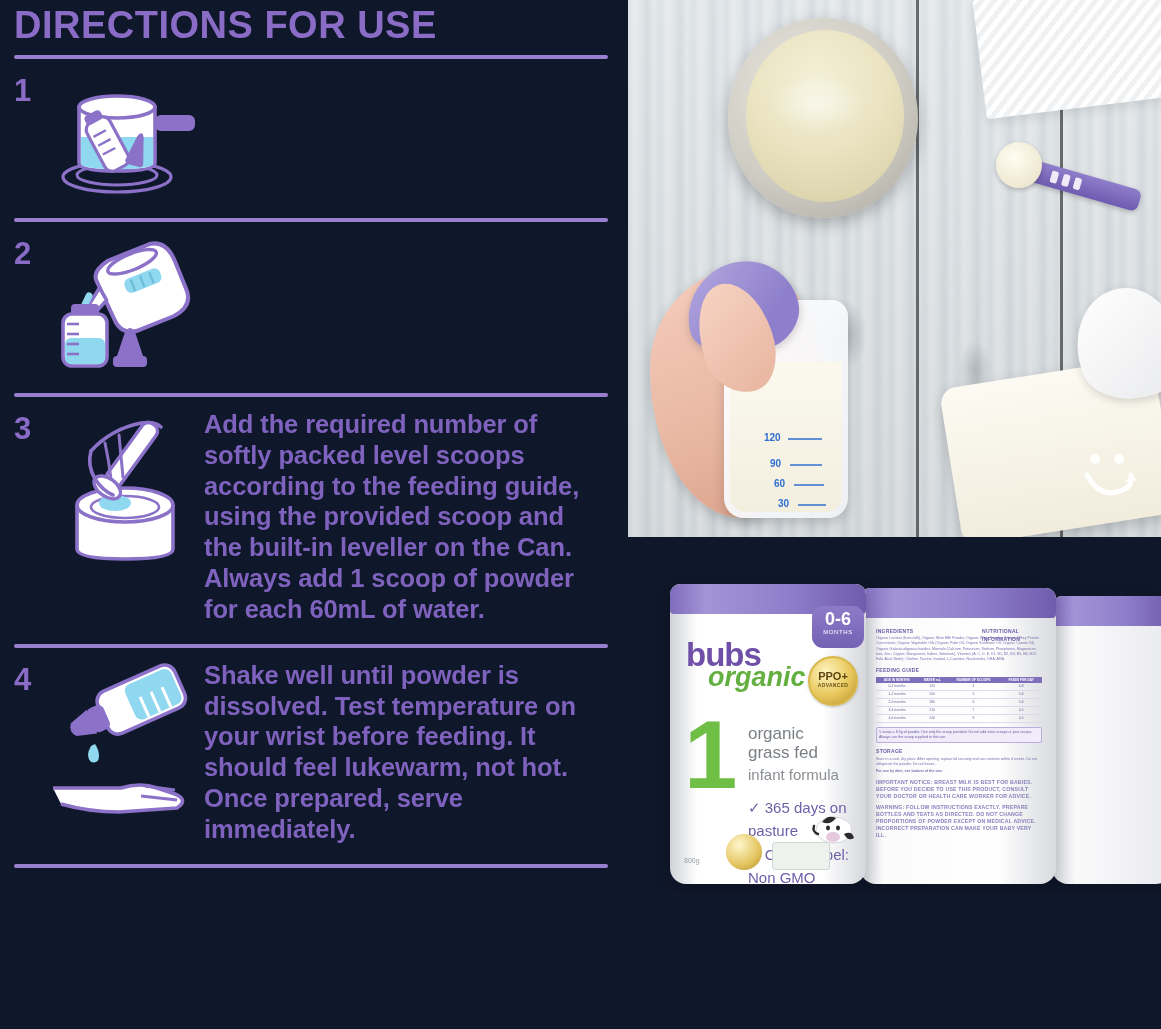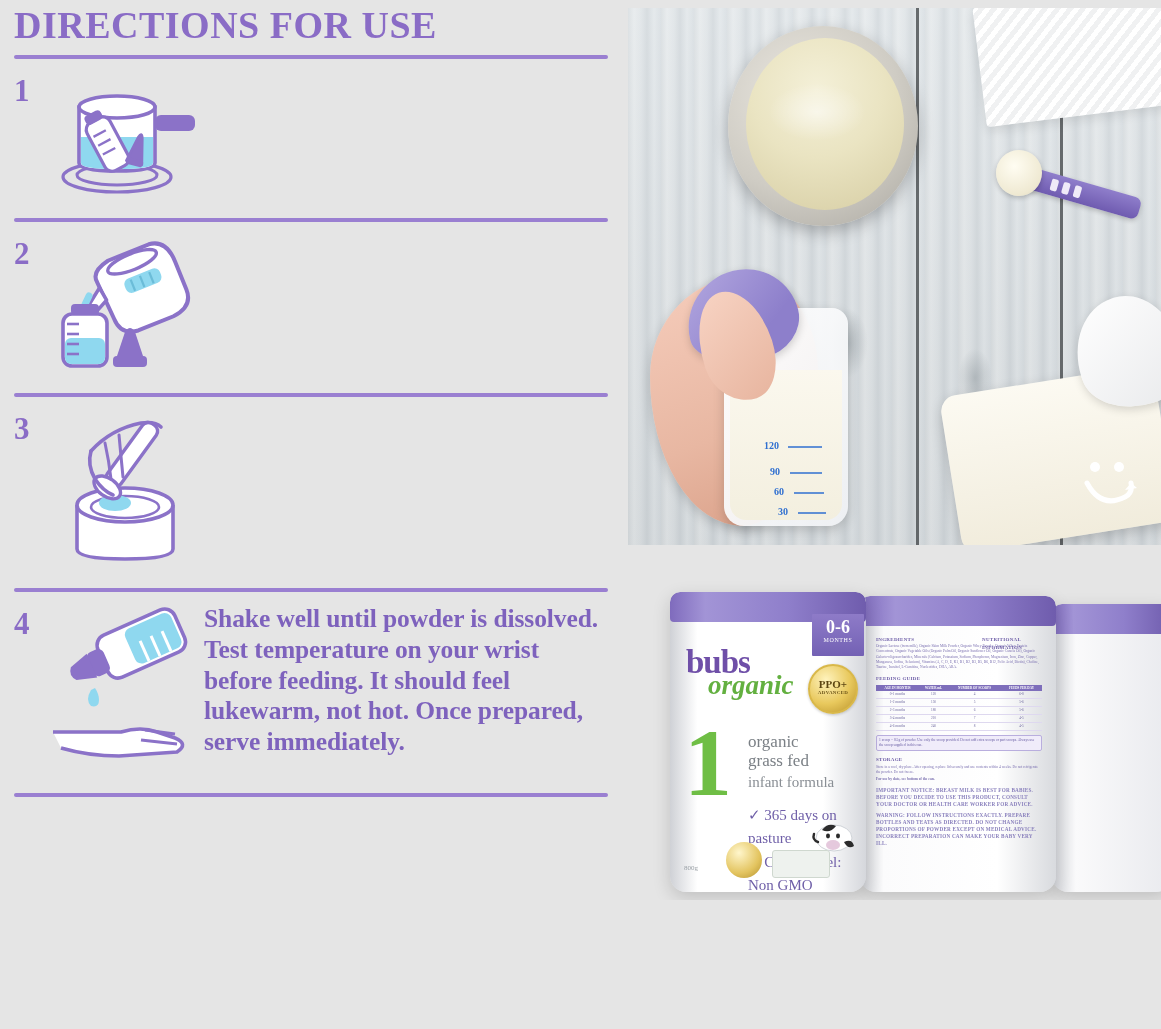--- a/index.html
+++ b/index.html
@@ -11,22 +11,21 @@
     width: 1161px;
     height: 1029px;
     position: relative;
     overflow: hidden;
     font-family: "Liberation Sans", sans-serif;
     -webkit-font-smoothing: antialiased;
   }
   .page {
     position: absolute;
     inset: 0;
-    background: #e5e5e5;
-    font-family: Liberation Serif, serif;
+    background: #0f172a;
   }
 
   
   .left-col {
     position: absolute;
     left: 0; top: 0;
     width: 620px;
     height: 912px;
     box-sizing: border-box;
     padding: 0 12px 0 14px;
@@ -74,21 +73,21 @@
     font-weight: bold;
     color: #7e62bd;
     line-height: 1.21;
     padding-top: 2px;
     letter-spacing: -0.1px;
   }
 
   
   .right-col {
     position: absolute;
-    left: 628px; top: 8px;
+    left: 628px; top: 0;
     width: 533px;
     height: 826px;
   }
   .photo-top {
     position: absolute;
     left: 0; top: 0;
     width: 533px; height: 537px;
     overflow: hidden;
   }
   .photo-cans {
@@ -327,21 +326,21 @@
     font-style: italic;
     line-height: 1;
   }
   .badge-age {
     position: absolute;
     right: 2px; top: 22px;
     width: 52px; height: 42px;
     background: linear-gradient(180deg, #8e7bc8, #7361b4);
     color: #ffffff;
     text-align: center;
-    border-radius: 1px;
+    border-radius: 11px;
   }
   .badge-age .a1 { font-size: 18px; font-weight: bold; line-height: 20px; padding-top: 3px; }
   .badge-age .a2 { font-size: 6px; letter-spacing: 0.6px; }
   .seal {
     position: absolute;
     right: 8px; top: 72px;
     width: 46px; height: 46px;
     border-radius: 50%;
     background: radial-gradient(circle at 35% 30%, #fff3bd, #e8c85c 55%, #b8912a 100%);
     border: 2px solid #d9b84a;
@@ -560,20 +559,21 @@
           <g transform="rotate(36 84 60)">
             <rect x="66" y="12" width="17" height="74" rx="7" fill="#ffffff" stroke="#8b72c8" stroke-width="3.4"></rect>
             <ellipse cx="74" cy="90" rx="15" ry="9" fill="#ffffff" stroke="#8b72c8" stroke-width="3.4"></ellipse>
           </g>
           <path d="M42 42 Q62 20 92 14 Q106 12 112 18" fill="none" stroke="#8b72c8" stroke-width="3.6" stroke-linecap="round"></path>
           <path d="M42 42 Q38 56 46 70 Q54 82 64 86" fill="none" stroke="#8b72c8" stroke-width="3.6" stroke-linecap="round"></path>
           <path d="M56 34 Q60 52 62 70" fill="none" stroke="#8b72c8" stroke-width="3" stroke-linecap="round"></path>
           <path d="M70 26 Q72 48 74 68" fill="none" stroke="#8b72c8" stroke-width="3" stroke-linecap="round"></path>
         </svg>
       </div>
+      <div class="step-text">Add the required number of softly packed level scoops according to the feeding guide, using the provided scoop and the built-in leveller on the Can. Always add 1 scoop of powder for each 60mL of water.</div>
     </div>
     <div class="rule"></div>
 
     <div class="step">
       <div class="step-num">4</div>
       <div class="step-icon">
         <svg width="150" height="170" viewBox="0 0 150 170">
           <g transform="rotate(-24 86 50)">
             <rect x="54" y="20" width="84" height="46" rx="11" fill="#ffffff" stroke="#8b72c8" stroke-width="3.6"></rect>
             <rect x="84" y="24" width="50" height="38" rx="7" fill="#8fd8ef"></rect>

